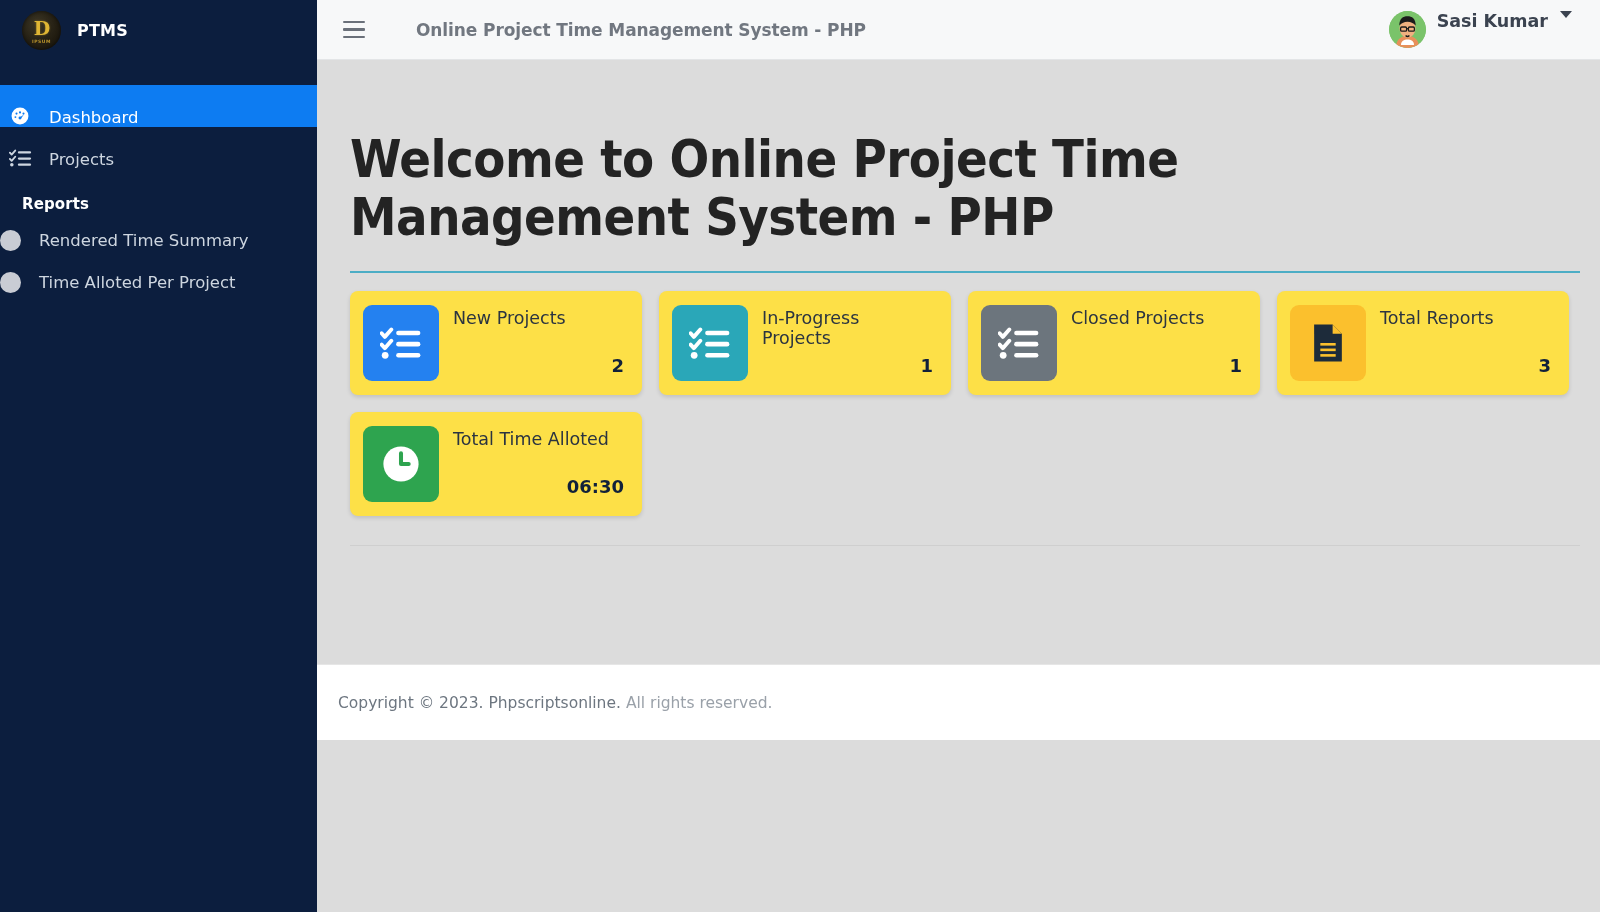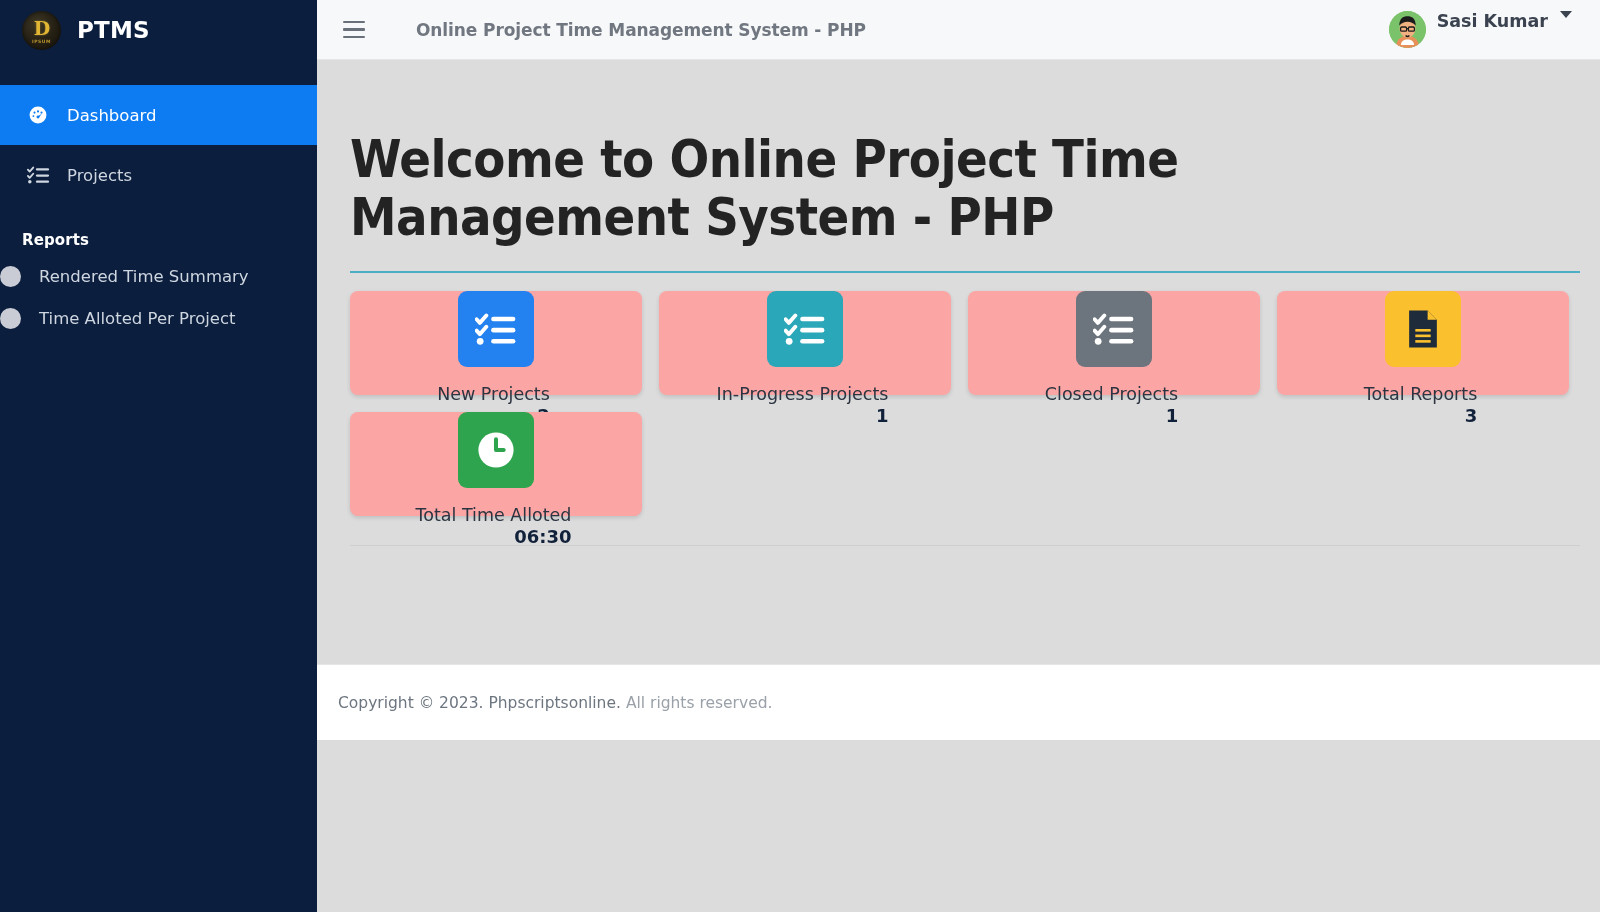--- a/index.html
+++ b/index.html
@@ -62,32 +62,32 @@
     bottom: 6px;
     left: 0; right: 0;
     text-align: center;
     font-size: 4.5px;
     letter-spacing: .5px;
     color: #b9932b;
     font-weight: bold;
   }
   .brand-name {
     color: #ffffff;
-    font-size: 23px;
+    font-size: 16px;
     font-weight: 600;
     letter-spacing: .2px;
   }
 
   .nav-spacer { height: 25px; }
 
   .nav-item {
-    height: 60px;
-    display: flex;
-    align-items: center;
-    padding-left: 26px;
+    height: 42px;
+    display: flex;
+    align-items: flex-end;
+    padding-left: 8px;
     gap: 17px;
     color: #ced6e0;
     font-size: 16.5px;
     cursor: pointer;
   }
   .nav-item.active {
     background: #0d7cf2;
     color: #ffffff;
   }
   .nav-item .nv-icon {
@@ -222,29 +222,28 @@
 
   .cards {
     display: flex;
     flex-wrap: wrap;
     gap: 17px;
     margin-top: 18px;
   }
   .card {
     width: 292px;
     height: 104px;
-    background: #fca5a5;
+    background: #fde047;
     border-radius: 8px;
     box-shadow: 0 2px 4px rgba(0,0,0,.13);
     display: flex;
     align-items: center;
     padding: 0 13px;
     gap: 14px;
     cursor: pointer;
-    flex-direction: column;
   }
   .card-icon {
     width: 76px;
     height: 76px;
     border-radius: 9px;
     flex: 0 0 76px;
     display: flex;
     align-items: center;
     justify-content: center;
   }

